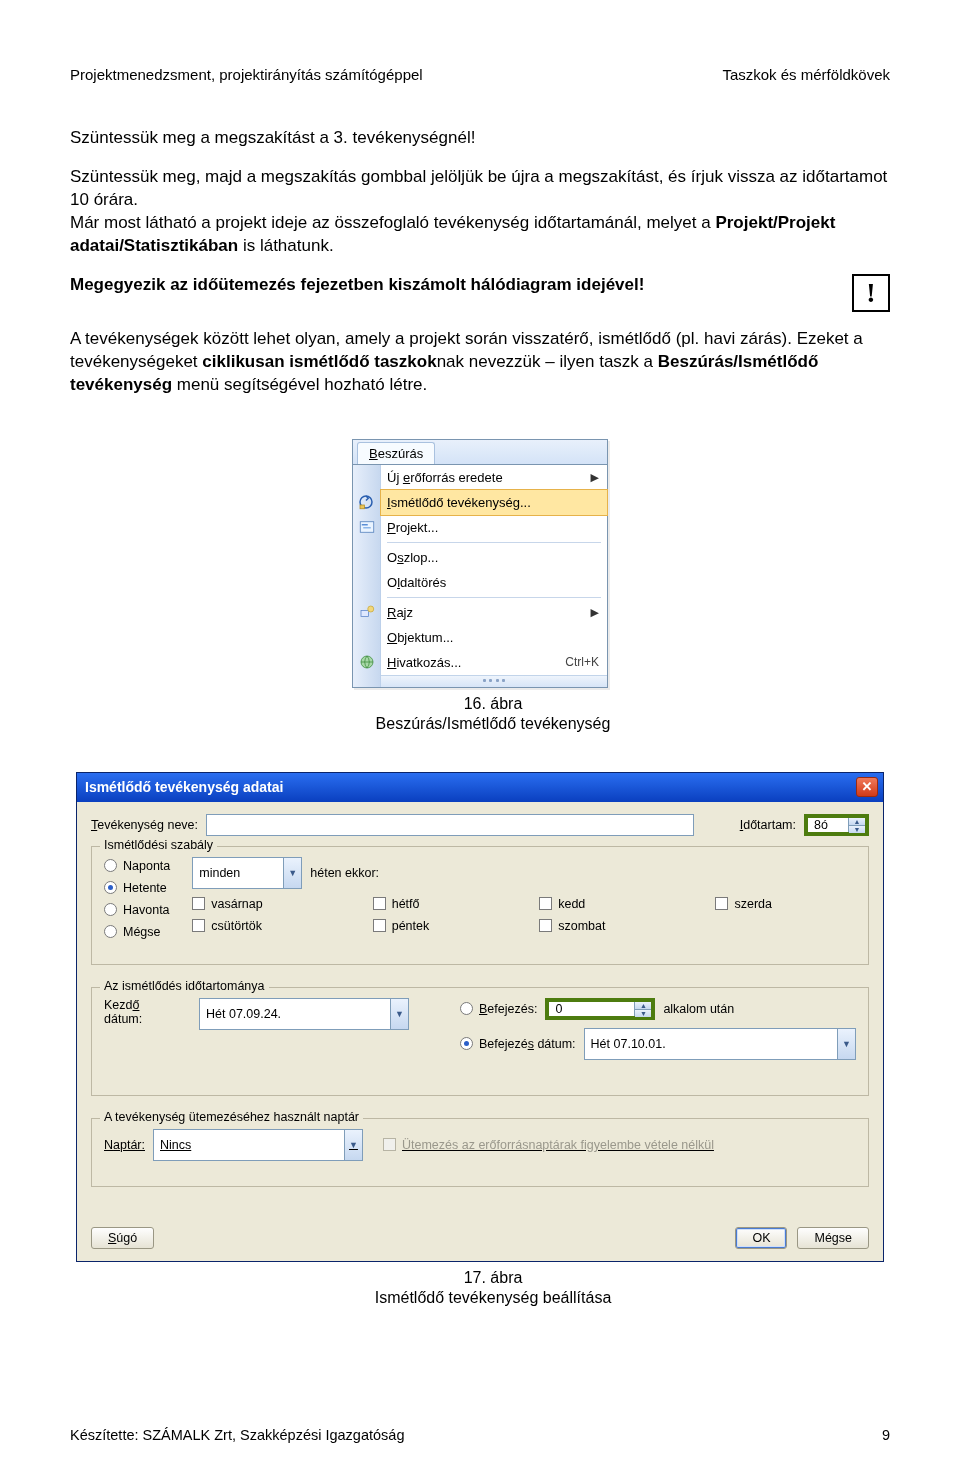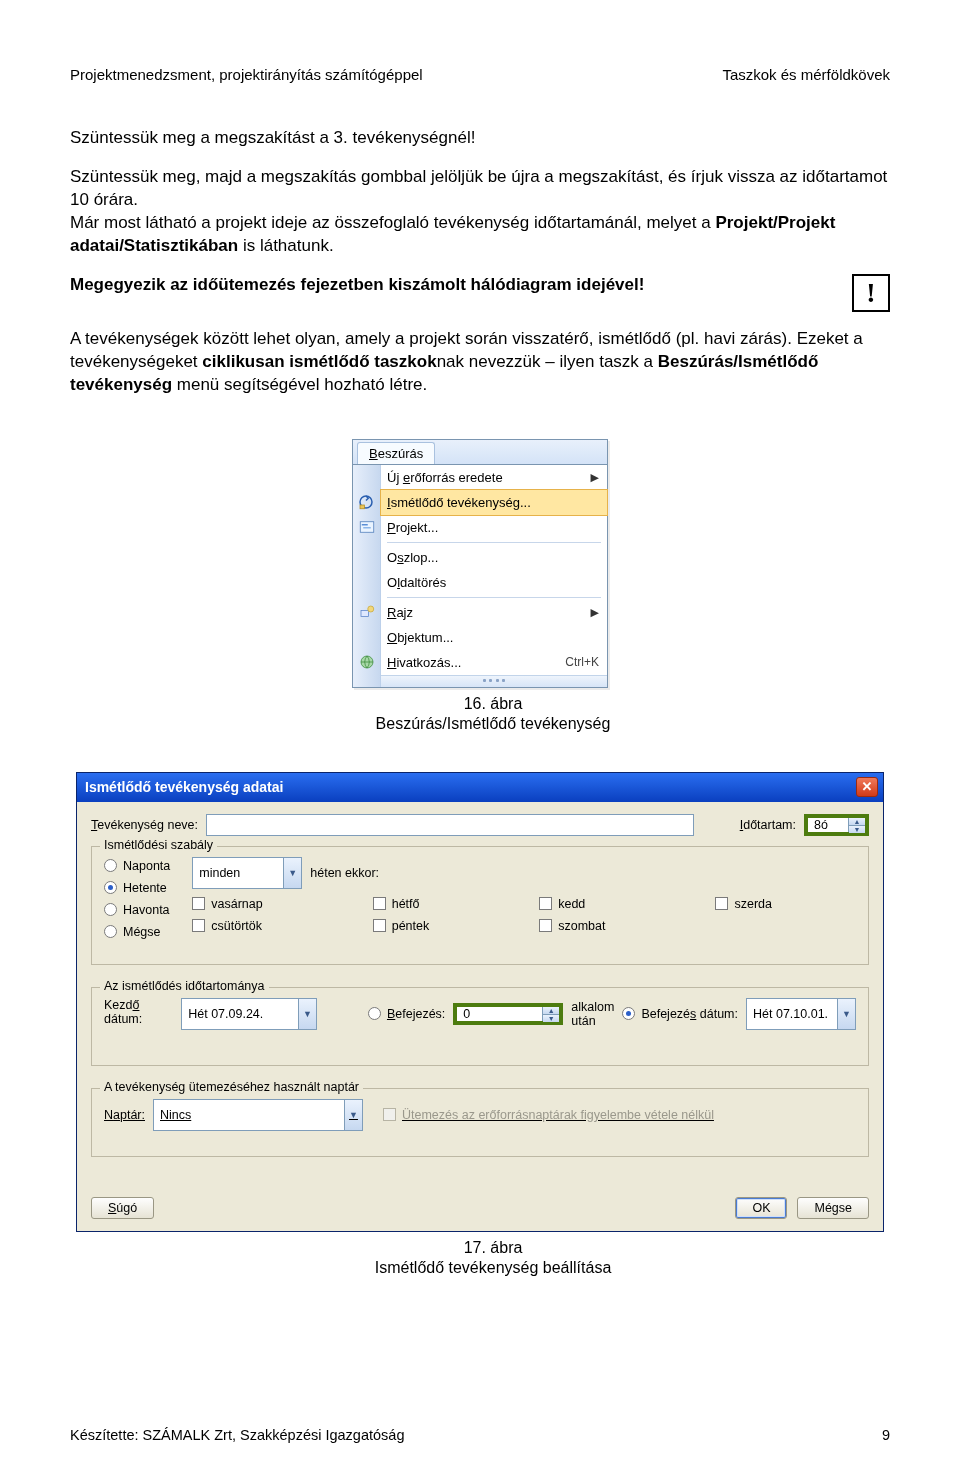--- a/index.html
+++ b/index.html
@@ -335,21 +335,21 @@
         <div class="groupbox">
           <span class="legend">Az ismétlődés időtartománya</span>
           <div class="row" style="align-items:flex-start;gap:39px;">
             <span class="lbl" style="width:56px; line-height:1.15;">
               <span>Kezd</span><span class="u">ő</span><br><span> dátum:</span>
             </span>
             <span class="combo" style="width:210px;">
               <span class="val" style="flex:1;">Hét 07.09.24.</span>
               <span class="drop">▼</span>
             </span>
-            <div style="flex:1; display:flex; flex-direction:row; gap:8px; margin-left:12px;">
+            <div style="flex:1; display:flex; flex-direction:column; gap:8px; margin-left:12px;">
               <div class="row" style="margin-bottom:0;">
                 <span class="radio">
                     <span class="dot"></span>
                     <span class="lbl"><span class="u">B</span><span>efejezés:</span></span>
                   </span>
                 <span class="spin" style="flex:0 0 110px;">
                   <span class="val" style="flex:1;">0</span>
                   <span class="btns">
                       <div>▲</div>
                       <div>▼</div>

